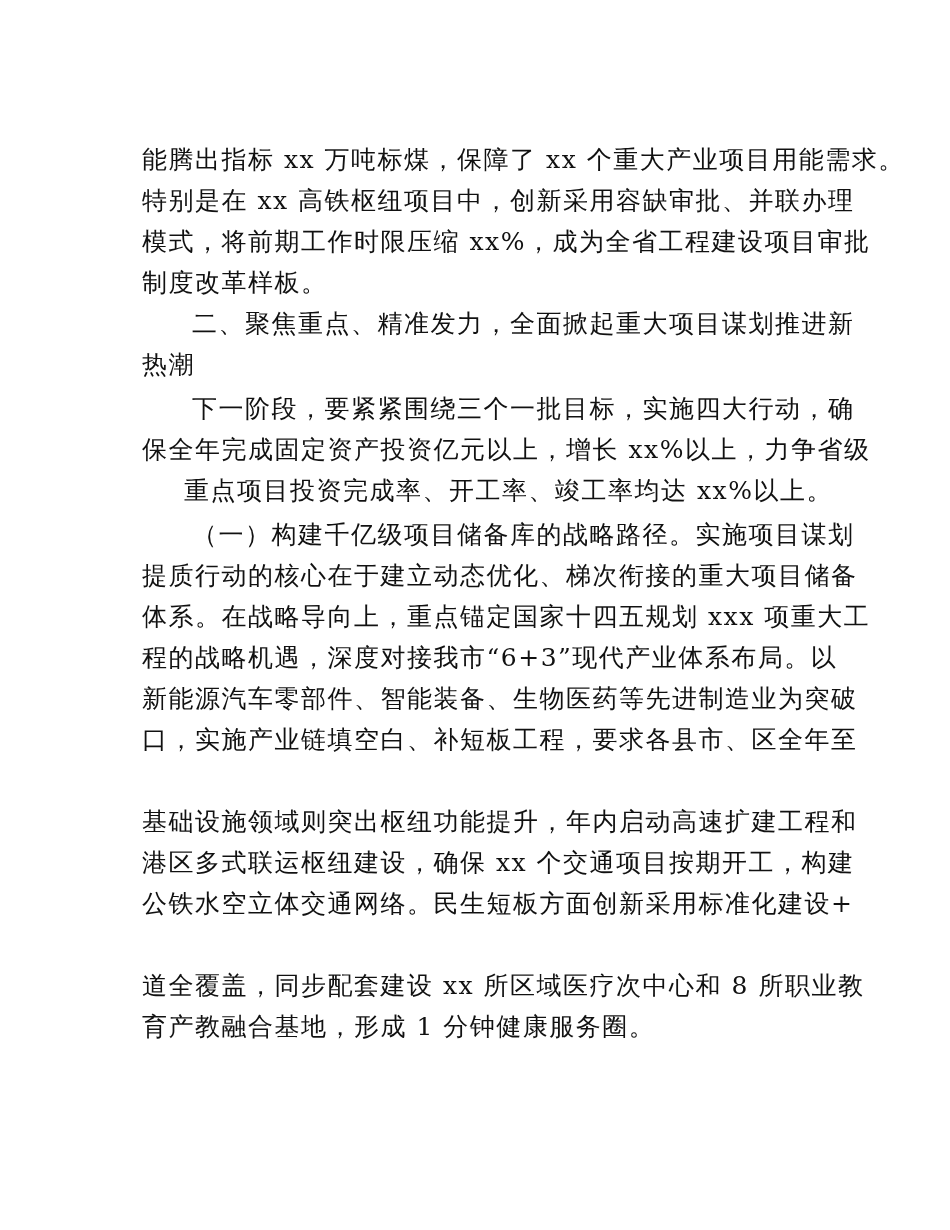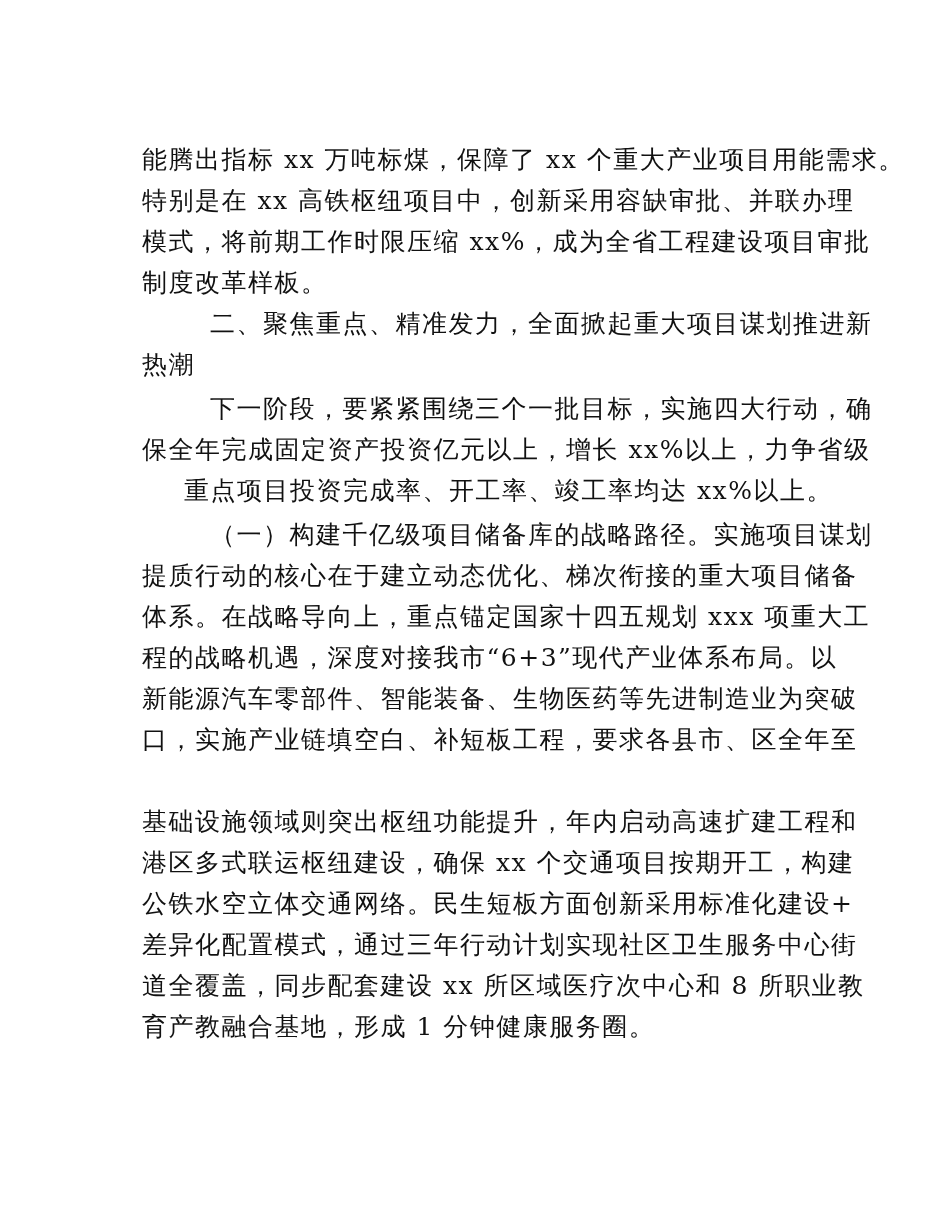--- a/index.html
+++ b/index.html
@@ -6,21 +6,21 @@
     body { width: 950px; height: 1230px; position: relative; overflow: hidden; }
     .page {
       position: absolute; left: 0; top: 0; width: 950px; height: 1230px; background: #ffffff;
     }
     .line {
       position: absolute; left: 142px; width: 672px;
       font-family: "DejaVu Serif", "Liberation Serif", serif;
       font-size: 25px; line-height: 30px; color: #111111;
       white-space: nowrap; letter-spacing: 1.5px;
     }
-    .line.indent { left: 192px; width: 622px; margin-left: 18px; }
+    .line.indent { left: 192px; width: 622px; }
   </style>
 </head>
 <body>
 
 <div class="page">
   <div class="line" style="top: 145px;">能腾出指标 xx 万吨标煤，保障了 xx 个重大产业项目用能需求。</div>
   <div class="line" style="top: 186px;">特别是在 xx 高铁枢纽项目中，创新采用容缺审批、并联办理</div>
   <div class="line" style="top: 227px;">模式，将前期工作时限压缩 xx%，成为全省工程建设项目审批</div>
   <div class="line" style="top: 268px;">制度改革样板。</div>
   <div class="line indent" style="top: 309px;">二、聚焦重点、精准发力，全面掀起重大项目谋划推进新</div>
@@ -30,16 +30,15 @@
   <div class="line" style="top: 476px; margin-left: 42px;">重点项目投资完成率、开工率、竣工率均达 xx%以上。</div>
   <div class="line indent" style="top: 520px;">（一）构建千亿级项目储备库的战略路径。实施项目谋划</div>
   <div class="line" style="top: 561px;">提质行动的核心在于建立动态优化、梯次衔接的重大项目储备</div>
   <div class="line" style="top: 602px;">体系。在战略导向上，重点锚定国家十四五规划 xxx 项重大工</div>
   <div class="line" style="top: 643px;">程的战略机遇，深度对接我市“6+3”现代产业体系布局。以</div>
   <div class="line" style="top: 684px;">新能源汽车零部件、智能装备、生物医药等先进制造业为突破</div>
   <div class="line" style="top: 725px;">口，实施产业链填空白、补短板工程，要求各县市、区全年至</div>
   <div class="line" style="top: 807px;">基础设施领域则突出枢纽功能提升，年内启动高速扩建工程和</div>
   <div class="line" style="top: 848px;">港区多式联运枢纽建设，确保 xx 个交通项目按期开工，构建</div>
   <div class="line" style="top: 889px;">公铁水空立体交通网络。民生短板方面创新采用标准化建设+</div>
-  <div class="line" style="top: 930px;">差异化配置模式，通过三年行动计划实现社区卫生服务中心街</div>
   <div class="line" style="top: 971px;">道全覆盖，同步配套建设 xx 所区域医疗次中心和 8 所职业教</div>
   <div class="line" style="top: 1012px;">育产教融合基地，形成 1 分钟健康服务圈。</div>
 </div>
 
 </body></html>

